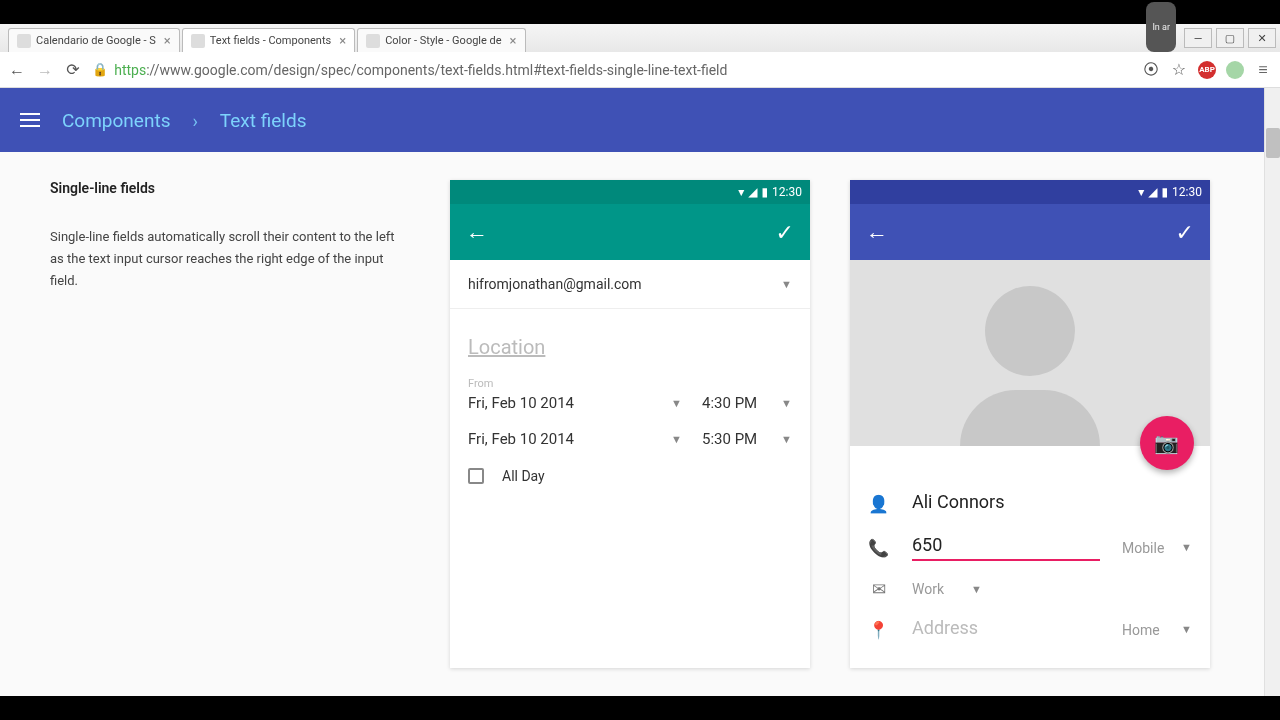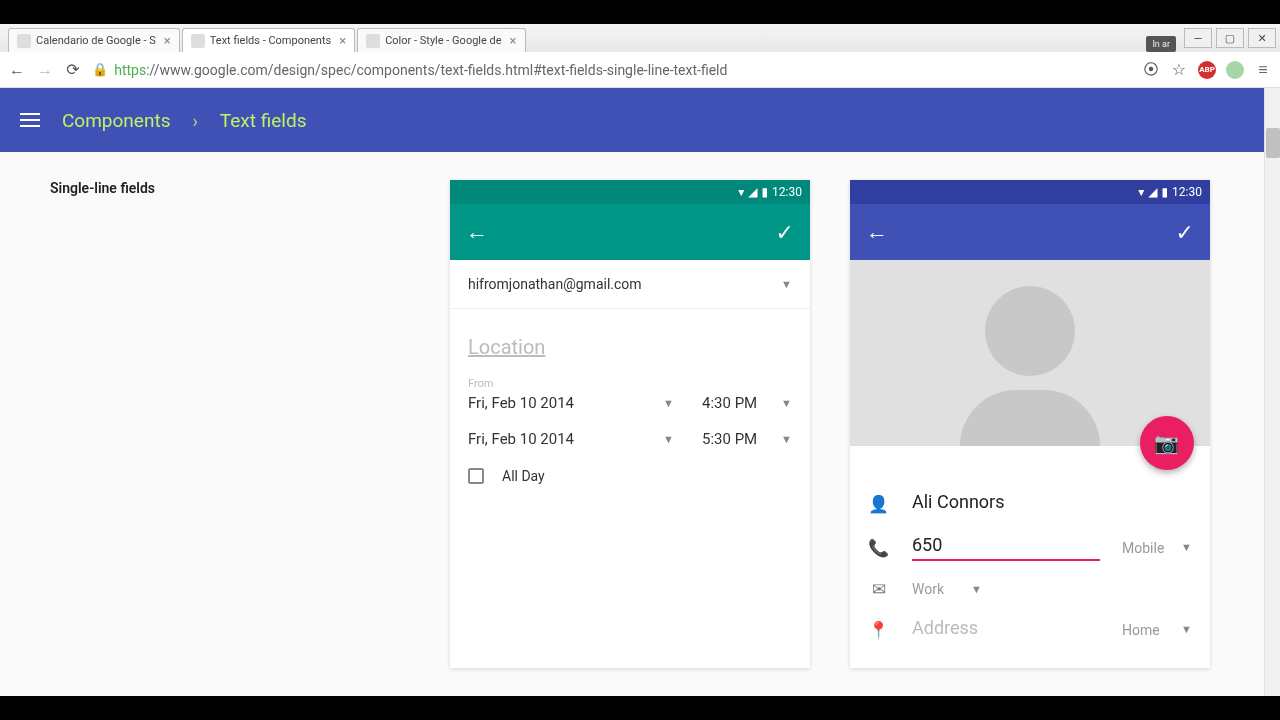--- a/index.html
+++ b/index.html
@@ -9,41 +9,41 @@
 
 
 .tabstrip { height: 28px; background: linear-gradient(#f5f5f5, #e8e8e8); display: flex; align-items: flex-end; padding-left: 8px; }
 .tab { height: 24px; background: #fafafa; border: 1px solid #bbb; border-bottom: none; border-radius: 3px 3px 0 0; display: flex; align-items: center; padding: 0 8px; margin-right: 2px; font-size: 11px; color: #444; max-width: 175px; overflow: hidden; white-space: nowrap; flex-shrink: 0; }
 .tab.active { background: #fff; }
 .tab .favicon { width: 14px; height: 14px; margin-right: 5px; display: inline-block; background: #ddd; border-radius: 2px; flex-shrink: 0; }
 .tab-close { margin-left: 8px; color: #888; font-size: 13px; cursor: pointer; }
 .tabstrip-spacer { flex: 1; }
 .window-controls { display: flex; align-items: center; height: 28px; margin-right: 4px; gap: 4px; }
 .winbtn { width: 28px; height: 20px; border: 1px solid #bbb; background: #f0f0f0; display: flex; align-items: center; justify-content: center; font-size: 11px; color: #444; }
-.incognito { background: #555; color: #eee; font-size: 9px; padding: 3px 6px; border-radius: 2px; margin-right: 8px; }
+.incognito { background: #555; color: #eee; font-size: 9px; padding: 20px 6px; border-radius: 8px; margin-right: 8px; }
 
 .urlbar { height: 36px; background: #fff; border-bottom: 1px solid #ddd; display: flex; align-items: center; padding: 0 8px; gap: 10px; }
 .navbtn { width: 18px; height: 18px; display: flex; align-items: center; justify-content: center; color: #555; cursor: pointer; }
 .navbtn.disabled { color: #bbb; }
 .omnibox { flex: 1; display: flex; align-items: center; gap: 6px; font-size: 14px; color: #333; }
 .lock { color: #4caf50; font-size: 13px; }
 .url-scheme { color: #4caf50; }
 .url-rest { color: #666; }
 .ext-icons { display: flex; gap: 10px; align-items: center; }
 .ext-icon { width: 18px; height: 18px; border-radius: 3px; }
 .abp { background: #d32f2f; color: #fff; font-size: 8px; font-weight: bold; display: flex; align-items: center; justify-content: center; border-radius: 50%; }
 .s-icon { background: #a5d6a7; border-radius: 50%; }
 .menu-icon { color: #666; font-size: 16px; }
 
 
 .page { flex: 1; display: flex; background: #fafafa; position: relative; overflow: hidden; }
 .scroll-track { width: 16px; background: #f0f0f0; border-left: 1px solid #e0e0e0; position: relative; }
 .scroll-thumb { position: absolute; top: 40px; width: 14px; height: 30px; background: #c0c0c0; border-radius: 2px; left: 1px; }
 .content { flex: 1; display: flex; flex-direction: column; }
-.appbar { height: 64px; background: #3f51b5; color: #bef264; display: flex; align-items: center; padding: 0 20px; gap: 22px; font-size: 19px; }
+.appbar { height: 64px; background: #3f51b5; color: #7dd3fc; display: flex; align-items: center; padding: 0 20px; gap: 22px; font-size: 19px; }
 .hamburger { width: 20px; height: 14px; display: flex; flex-direction: column; justify-content: space-between; cursor: pointer; }
 .hamburger span { height: 2px; background: #fff; }
 .crumb-sep { opacity: 0.85; font-size: 18px; }
 .pagebody { padding: 28px 50px; display: flex; gap: 40px; flex: 1; }
 .explain { width: 360px; }
 .section-title { font-weight: 600; font-size: 14px; color: #222; margin-bottom: 30px; }
 .explain-text { font-size: 13px; line-height: 1.7; color: #444; }
 
 .mocks { flex: 1; display: flex; gap: 40px; }
 .phone { width: 360px; background: #fff; box-shadow: 0 1px 4px rgba(0,0,0,0.15); display: flex; flex-direction: column; overflow: hidden; }
@@ -59,21 +59,21 @@
 
 .phone-body { flex: 1; background: #fff; position: relative; }
 .account-row { padding: 16px 18px; border-bottom: 1px solid #eee; display: flex; justify-content: space-between; align-items: center; font-size: 14px; color: #333; }
 .drop-arrow { color: #888; font-size: 11px; }
 .big-field { padding: 26px 18px 10px; }
 .big-placeholder { font-size: 32px; color: #bbb; border-bottom: 1px solid #e0e0e0; padding-bottom: 2px; }
 .loc-field { padding: 26px 18px 0; }
 .loc-placeholder { font-size: 20px; color: #bbb; text-decoration: underline; }
 .datetime { padding: 18px 18px 0; }
 .dt-label { font-size: 11px; color: #bbb; margin-bottom: 4px; }
-.dt-row { display: flex; gap: 28px; }
+.dt-row { display: flex; gap: 20px; }
 .dt-date { flex: 1; display: flex; justify-content: space-between; align-items: center; font-size: 15px; color: #333; }
 .dt-time { width: 90px; display: flex; justify-content: space-between; align-items: center; font-size: 15px; color: #333; }
 .allday { padding: 20px 18px 0; display: flex; align-items: center; gap: 18px; font-size: 14px; color: #333; }
 .cbox { width: 16px; height: 16px; border: 2px solid #888; border-radius: 2px; }
 
 .contact-photo { height: 186px; background: #e0e0e0; display: flex; align-items: center; justify-content: center; position: relative; }
 .avatar-shape { width: 90px; height: 90px; background: #c8c8c8; border-radius: 50%; position: relative; top: -22px; }
 .avatar-body { position: absolute; bottom: 0; width: 140px; height: 56px; background: #c8c8c8; border-radius: 70px 70px 0 0; }
 .fab { position: absolute; right: 16px; bottom: -24px; width: 54px; height: 54px; border-radius: 50%; background: #e91e63; color: #fff; display: flex; align-items: center; justify-content: center; font-size: 20px; box-shadow: 0 3px 6px rgba(0,0,0,0.3); cursor: pointer; }
 .contact-rows { padding: 36px 18px 0; }
@@ -142,20 +142,21 @@
             <span></span>
             <span></span>
           </div>
         <span>Components</span>
         <span class="crumb-sep">›</span>
         <span>Text fields</span>
       </div>
       <div class="pagebody">
         <div class="explain">
           <div class="section-title">Single-line fields</div>
+          <div class="explain-text">Single-line fields automatically scroll their content to the left as the text input cursor reaches the right edge of the input field.</div>
         </div>
         <div class="mocks">
 
           <div class="phone phone-green">
             <div class="statusbar">
               <span class="net">▾</span>
               <span class="sig">◢</span>
               <span class="bat">▮</span>
               <span>12:30</span>
             </div>

